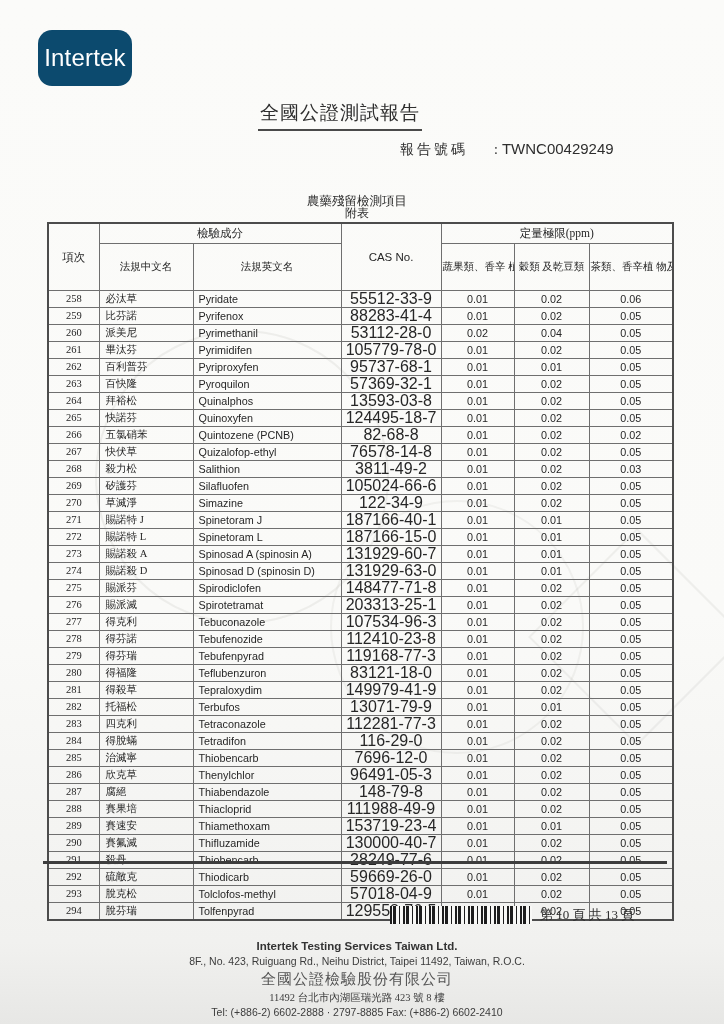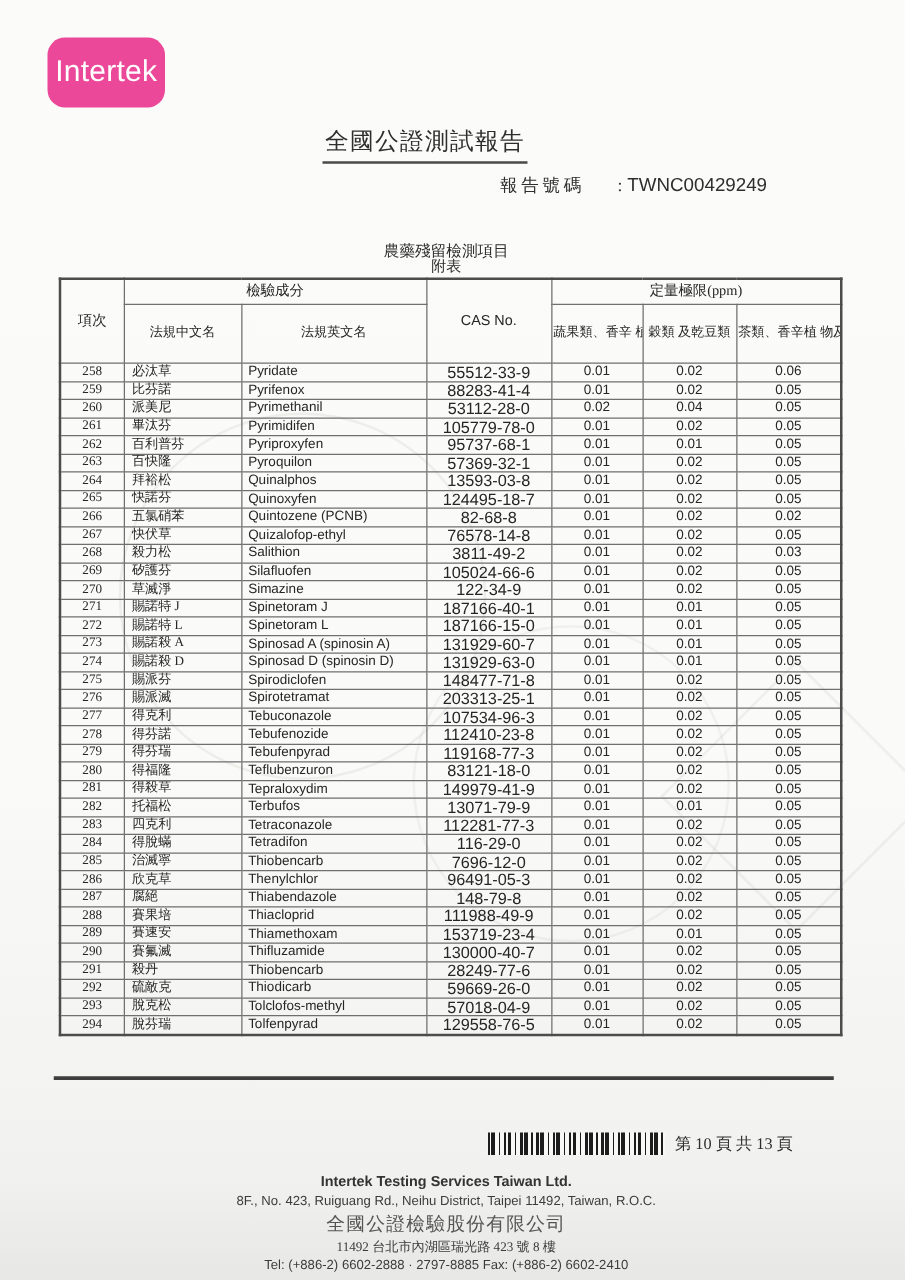--- a/index.html
+++ b/index.html
@@ -11,21 +11,21 @@
   }
   .page{position:absolute;inset:0;}
   
   .wm{position:absolute;border-radius:50%;pointer-events:none;}
   .wm1{left:95px;top:330px;width:290px;height:290px;border:2px solid rgba(190,190,185,0.22);}
   .wm2{left:330px;top:500px;width:250px;height:250px;border:2px solid rgba(195,195,190,0.18);}
   .wm3{position:absolute;left:560px;top:560px;width:150px;height:150px;border:2px solid rgba(195,195,190,0.22);transform:rotate(45deg);pointer-events:none;}
 
   .logo{
     position:absolute;left:38px;top:30px;width:94px;height:56px;
-    background:#ec4899;border-radius:14px;
+    background:#0c4a6e;border-radius:14px;
     color:#fff;display:flex;align-items:center;justify-content:center;
     font-family:"Liberation Sans","DejaVu Sans",sans-serif;
     font-size:24px;letter-spacing:0.2px;
   }
   .title-wrap{position:absolute;left:0;top:100px;width:680px;text-align:center;}
   .title{
     display:inline-block;font-size:19px;letter-spacing:1px;color:#2e2e2e;
     border-bottom:2px solid #4a4a4a;padding:0 2px 3px 2px;
   }
   .report-no{position:absolute;left:400px;top:140px;font-size:14px;color:#2e2e2e;white-space:nowrap;}
@@ -45,21 +45,21 @@
     color:#262626;font-weight:normal;
   }
   thead th{white-space:pre-line;line-height:1.25;}
   tr.h1 th{height:17px;font-size:11.5px;}
   tr.h2 th{height:44px;font-size:10.5px;vertical-align:middle;}
   th.cas-h{font-family:"Liberation Sans","DejaVu Sans",sans-serif;font-size:11px;}
   tbody td{height:13.5px;font-size:10.5px;line-height:1;padding:0 3px;}
   td.c0{text-align:center;}
   td.c1{text-align:left;padding-left:6px;}
   td.c2{text-align:left;padding-left:5px;font-family:"Liberation Sans","DejaVu Sans",sans-serif;font-size:10.8px;}
-  td.c3{text-align:center;font-family:"Liberation Sans","DejaVu Sans",sans-serif;font-size:13px;}
+  td.c3{text-align:center;font-family:"Liberation Sans","DejaVu Sans",sans-serif;font-size:16px;}
   td.c4,td.c5,td.c6{text-align:center;font-family:"Liberation Sans","DejaVu Sans",sans-serif;font-size:10.8px;}
 
   .thick-rule{position:absolute;left:43px;top:861px;width:624px;height:3px;background:#3d3d3d;}
 
   .barcode{
     position:absolute;left:390px;top:906px;width:142px;height:18px;
     background:repeating-linear-gradient(90deg,#1d1d1d 0 2px,#f8f8f6 2px 3px,#1d1d1d 3px 6px,#f8f8f6 6px 9px,#1d1d1d 9px 10px,#f8f8f6 10px 13px);
   }
   .page-info{position:absolute;left:540px;top:906px;font-size:13px;color:#2e2e2e;white-space:nowrap;}
 

